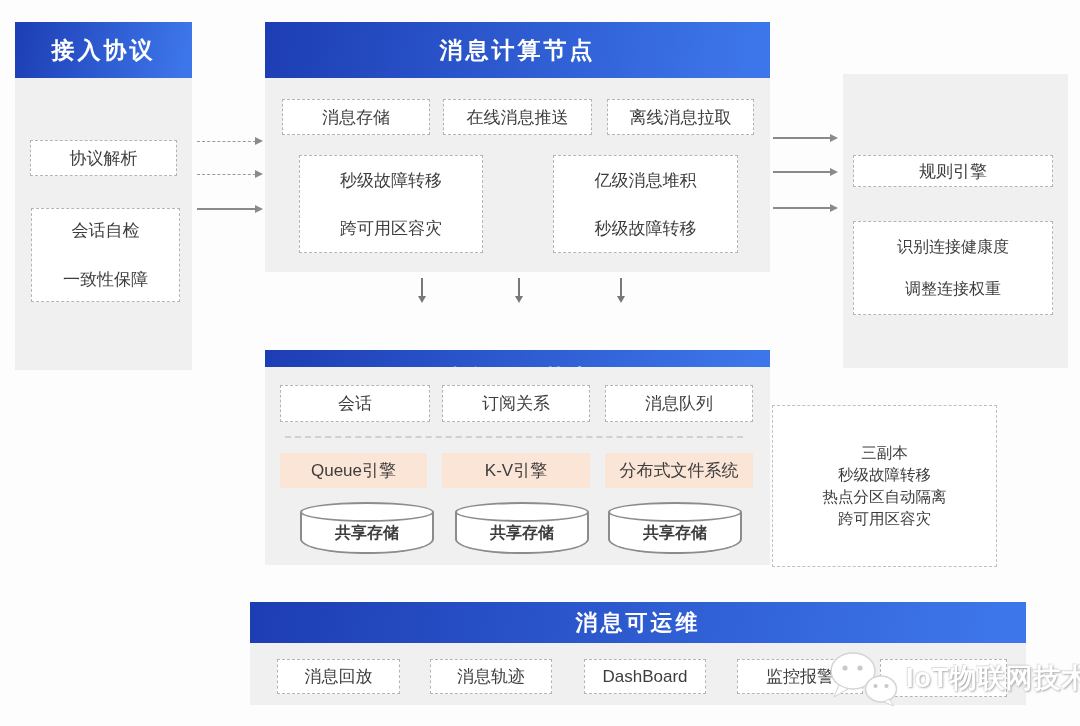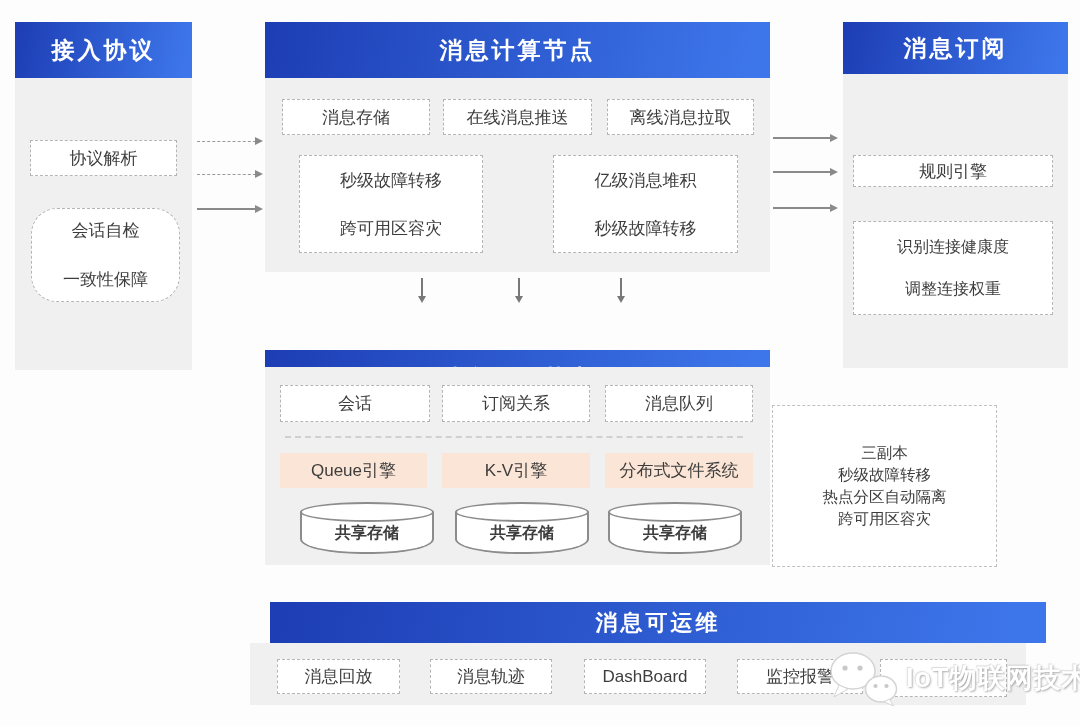--- a/index.html
+++ b/index.html
@@ -85,21 +85,21 @@
 </head>
 <body>
 
 <div class="page">
 
   <div class="hdr" style="left:15px;top:22px;width:177px;height:56px;">
     <span>接入协议</span>
   </div>
   <div class="pbody" style="left:15px;top:78px;width:177px;height:292px;"></div>
   <div class="dbox" style="left:30px;top:112px;width:147px;height:36px;margin-top:28px;">协议解析</div>
-  <div class="dbox multi" style="left:31px;top:208px;width:149px;height:94px;gap:26px;border-radius:26px;">
+  <div class="dbox multi" style="left:31px;top:208px;width:149px;height:94px;gap:26px;">
     <span>会话自检</span>
     <span>一致性保障</span>
   </div>
 
   <div class="ar dashed" style="left:197px;top:141px;width:64px;"></div>
   <div class="ar dashed" style="left:197px;top:174px;width:64px;"></div>
   <div class="ar solid" style="left:197px;top:208px;width:64px;"></div>
 
   <div class="hdr" style="left:265px;top:22px;width:505px;height:56px;">
     <span>消息计算节点</span>
@@ -118,23 +118,20 @@
   </div>
 
   <div class="ar solid" style="left:773px;top:137px;width:63px;"></div>
   <div class="ar solid" style="left:773px;top:171px;width:63px;"></div>
   <div class="ar solid" style="left:773px;top:207px;width:63px;"></div>
 
   <div class="arv" style="left:421px;top:278px;height:22px;"></div>
   <div class="arv" style="left:518px;top:278px;height:22px;"></div>
   <div class="arv" style="left:620px;top:278px;height:22px;"></div>
 
-  <div class="hdr" style="left:843px;top:22px;width:225px;height:52px;">
-    <span>消息订阅</span>
-  </div>
   <div class="pbody" style="left:843px;top:74px;width:225px;height:294px;"></div>
   <div class="dbox" style="left:853px;top:155px;width:200px;height:32px;">规则引擎</div>
   <div class="dbox multi" style="left:853px;top:221px;width:200px;height:94px;gap:21px;font-size:16px;">
     <span>识别连接健康度</span>
     <span>调整连接权重</span>
   </div>
 
   <div class="hdr" style="left:265px;top:310px;width:505px;height:57px;margin-top:40px;">
     <span>消息存储节点</span>
   </div>
@@ -165,21 +162,21 @@
     <div class="clabel">共享存储</div>
   </div>
 
   <div class="replica" style="left:772px;top:405px;width:225px;height:162px;">
     <span>三副本</span>
     <span>秒级故障转移</span>
     <span>热点分区自动隔离</span>
     <span>跨可用区容灾</span>
   </div>
 
-  <div class="hdr" style="left:250px;top:602px;width:776px;height:41px;font-size:22px;margin-left:20px;">
+  <div class="hdr" style="left:250px;top:602px;width:776px;height:41px;font-size:22px;">
     <span>消息可运维</span>
   </div>
   <div class="pbody" style="left:250px;top:643px;width:776px;height:62px;"></div>
   <div class="dbox" style="left:277px;top:659px;width:123px;height:35px;">消息回放</div>
   <div class="dbox" style="left:430px;top:659px;width:122px;height:35px;">消息轨迹</div>
   <div class="dbox" style="left:584px;top:659px;width:122px;height:35px;">DashBoard</div>
   <div class="dbox" style="left:737px;top:659px;width:126px;height:35px;">监控报警</div>
   <div class="dbox" style="left:880px;top:659px;width:127px;height:38px;"></div>
 
   <div class="wm" style="left:826px;top:650px;">

